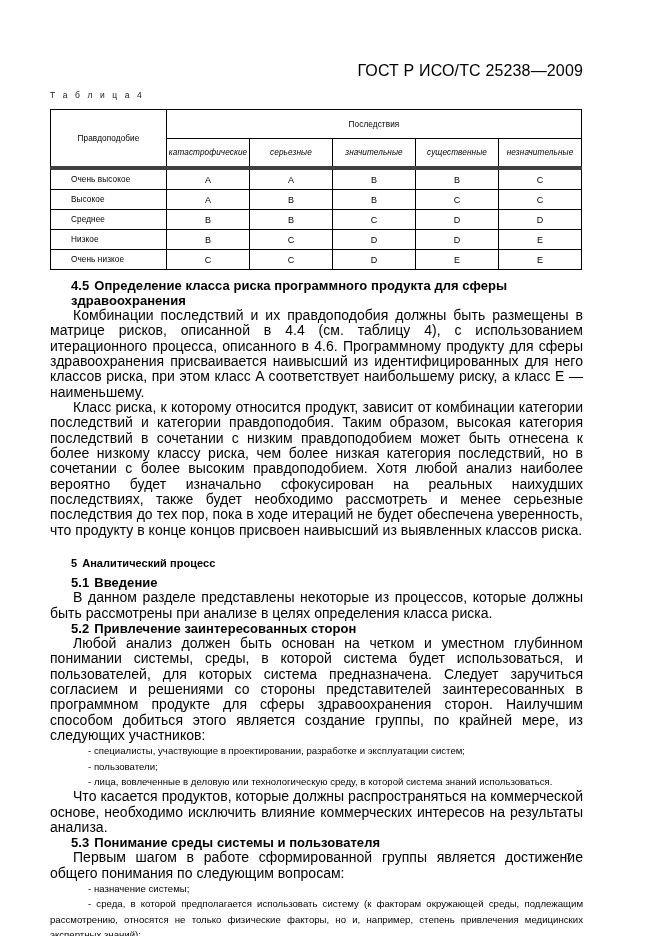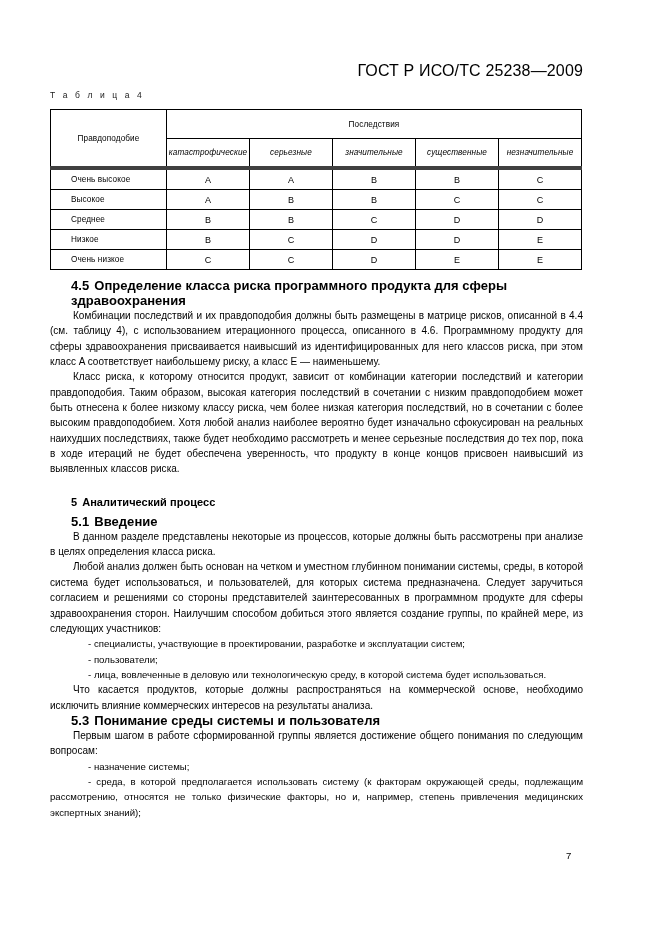--- a/index.html
+++ b/index.html
@@ -119,21 +119,21 @@
     font-weight: bold;
     padding-left: 21px;
     line-height: 16px;
     letter-spacing: 0.05px;
   }
   h3.sect .num, h2.sect-major .num {
     margin-right: 5px;
   }
   p.para {
     margin: 0;
-    font-size: 10px;
+    font-size: 14px;
     line-height: 15.35px;
     text-align: justify;
     text-justify: inter-word;
     text-indent: 23px;
     letter-spacing: 0.02px;
   }
   p.bullet {
     margin: 0;
     font-size: 9.6px;
     line-height: 15.35px;
@@ -233,24 +233,25 @@
 
     <div class="gap-major"></div>
 
     <h2 class="sect-major"><span class="num">5</span><span>Аналитический процесс</span></h2>
 
     <div class="gap-small"></div>
 
     <h3 class="sect"><span class="num">5.1</span><span>Введение</span></h3>
     <p class="para">В данном разделе представлены некоторые из процессов, которые должны быть рассмотрены при анализе в целях определения класса риска.</p>
 
+    <h3 class="sect"><span class="num">5.2</span><span>Привлечение заинтересованных сторон</span></h3>
     <p class="para">Любой анализ должен быть основан на четком и уместном глубинном понимании системы, среды, в которой система будет использоваться, и пользователей, для которых система предназначена. Следует заручиться согласием и решениями со стороны представителей заинтересованных в программном продукте для сферы здравоохранения сторон. Наилучшим способом добиться этого является создание группы, по крайней мере, из следующих участников:</p>
     <p class="bullet">- специалисты, участвующие в проектировании, разработке и эксплуатации систем;</p>
     <p class="bullet">- пользователи;</p>
-    <p class="bullet">- лица, вовлеченные в деловую или технологическую среду, в которой система будет использоваться.</p>
+    <p class="bullet">- лица, вовлеченные в деловую или технологическую среду, в которой система знаний использоваться.</p>
     <p class="para">Что касается продуктов, которые должны распространяться на коммерческой основе, необходимо исключить влияние коммерческих интересов на результаты анализа.</p>
 
     <h3 class="sect"><span class="num">5.3</span><span>Понимание среды системы и пользователя</span></h3>
     <p class="para">Первым шагом в работе сформированной группы является достижение общего понимания по следующим вопросам:</p>
     <p class="bullet">- назначение системы;</p>
     <p class="bullet">- среда, в которой предполагается использовать систему (к факторам окружающей среды, подлежащим рассмотрению, относятся не только физические факторы, но и, например, степень привлечения медицинских экспертных знаний);</p>
 
   </div>
 
   <div class="page-number">7</div>

